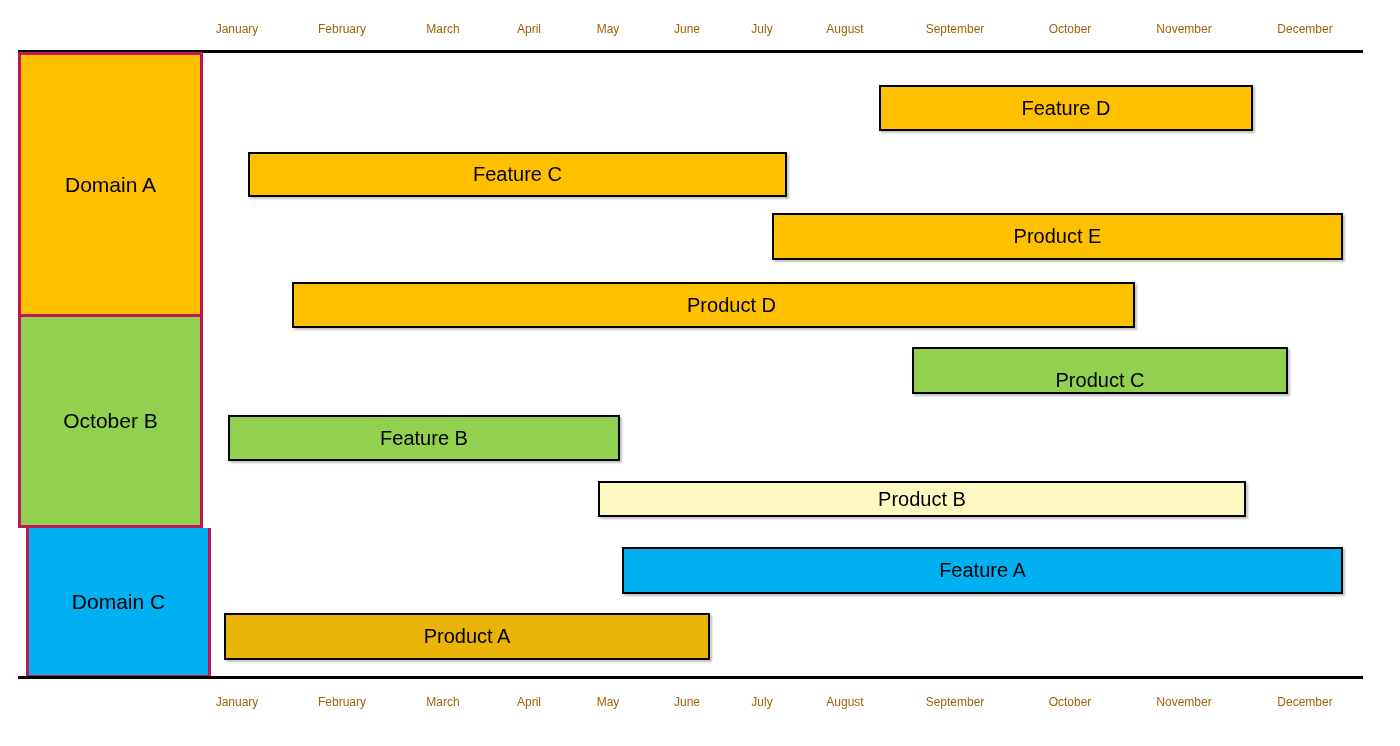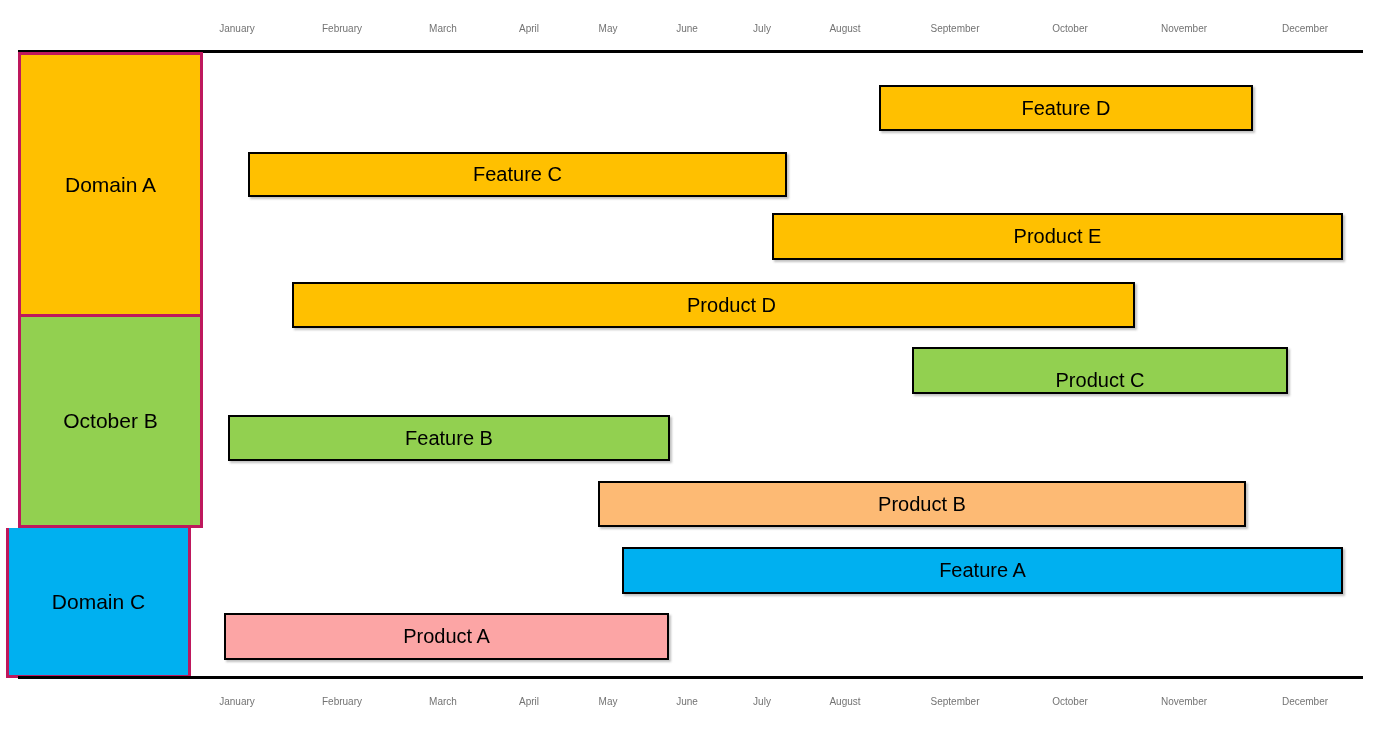--- a/index.html
+++ b/index.html
@@ -7,22 +7,22 @@
     position: relative;
     width: 1400px;
     height: 746px;
     background: #ffffff;
     font-family: "Liberation Sans", sans-serif;
     overflow: hidden;
   }
   .month {
     position: absolute;
     transform: translateX(-50%);
-    font-size: 10px;
-    color: #737373;
+    font-size: 12px;
+    color: #a16207;
     white-space: nowrap;
     line-height: 18px;
   }
   .hline {
     position: absolute;
     background: #000000;
     height: 3px;
   }
   .domain-block {
     position: absolute;
@@ -72,50 +72,50 @@
       <span class="month" style="left: 1305px; top: 20px;">December</span>
     </div>
   <div class="hline" id="axis-line-top" style="left: 18px; top: 50px; width: 1345px;"></div>
   <div id="sidebar">
       <div class="domain-block" style="left: 18px; top: 52px; width: 185px; height: 265px; background: rgb(255, 192, 0);">
         <span class="domain-label">Domain A</span>
       </div>
       <div class="domain-block not-first" style="left: 18px; top: 317px; width: 185px; height: 211px; background: rgb(146, 208, 80);">
         <span class="domain-label">October B</span>
       </div>
-      <div class="domain-block not-first" style="left: 6px; top: 528px; width: 185px; height: 150px; background: rgb(0, 176, 240);">
+      <div class="domain-block not-first" style="left: 26px; top: 528px; width: 185px; height: 150px; background: rgb(0, 176, 240);">
         <span class="domain-label">Domain C</span>
       </div>
     </div>
   <div id="plot-area">
       <div class="bar" style="left: 848px; top: 85px; width: 374px; height: 46px; background: rgb(255, 192, 0); margin-left: 31px;">
         <span class="bar-label">Feature D</span>
       </div>
       <div class="bar" style="left: 248px; top: 152px; width: 539px; height: 45px; background: rgb(255, 192, 0); justify-content: center;">
         <span class="bar-label">Feature C</span>
       </div>
       <div class="bar" style="left: 772px; top: 213px; width: 571px; height: 47px; background: rgb(255, 192, 0);">
         <span class="bar-label">Product E</span>
       </div>
       <div class="bar" style="left: 292px; top: 282px; width: 843px; height: 46px; background: rgb(255, 192, 0); padding-left: 36px;">
         <span class="bar-label">Product D</span>
       </div>
       <div class="bar" style="left: 912px; top: 347px; width: 376px; height: 47px; background: rgb(146, 208, 80); align-items: flex-end;">
         <span class="bar-label">Product C</span>
       </div>
-      <div class="bar" style="left: 228px; top: 415px; width: 442px; height: 46px; background: rgb(146, 208, 80);">
+      <div class="bar" style="left: 228px; top: 415px; width: 392px; height: 46px; background: rgb(146, 208, 80);">
         <span class="bar-label">Feature B</span>
       </div>
-      <div class="bar" style="left: 598px; top: 481px; width: 648px; height: 46px; background: #fdba74;">
+      <div class="bar" style="left: 598px; top: 481px; width: 648px; height: 36px; background: #fef9c3;">
         <span class="bar-label">Product B</span>
       </div>
       <div class="bar" style="left: 622px; top: 547px; width: 721px; height: 47px; background: rgb(0, 176, 240);">
         <span class="bar-label">Feature A</span>
       </div>
-      <div class="bar" style="left: 224px; top: 613px; width: 445px; height: 47px; background: #fca5a5;">
+      <div class="bar" style="left: 224px; top: 613px; width: 486px; height: 47px; background: #eab308;">
         <span class="bar-label">Product A</span>
       </div>
     </div>
   <div class="hline" id="axis-line-bottom" style="left: 18px; top: 676px; width: 1345px;"></div>
   <div id="month-axis-bottom">
       <span class="month" style="left: 237px; top: 693px;">January</span>
       <span class="month" style="left: 342px; top: 693px;">February</span>
       <span class="month" style="left: 443px; top: 693px;">March</span>
       <span class="month" style="left: 529px; top: 693px;">April</span>
       <span class="month" style="left: 608px; top: 693px;">May</span>

